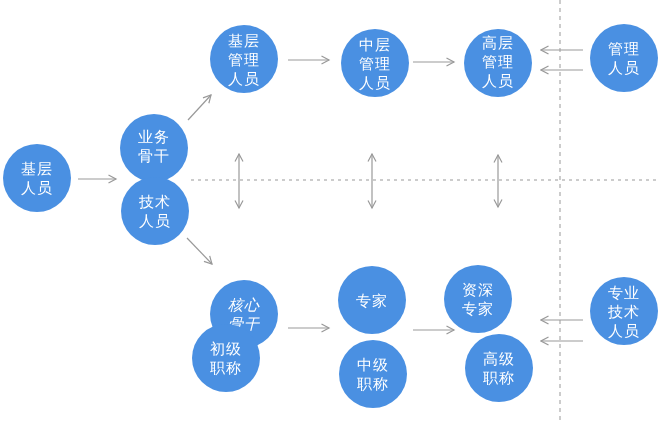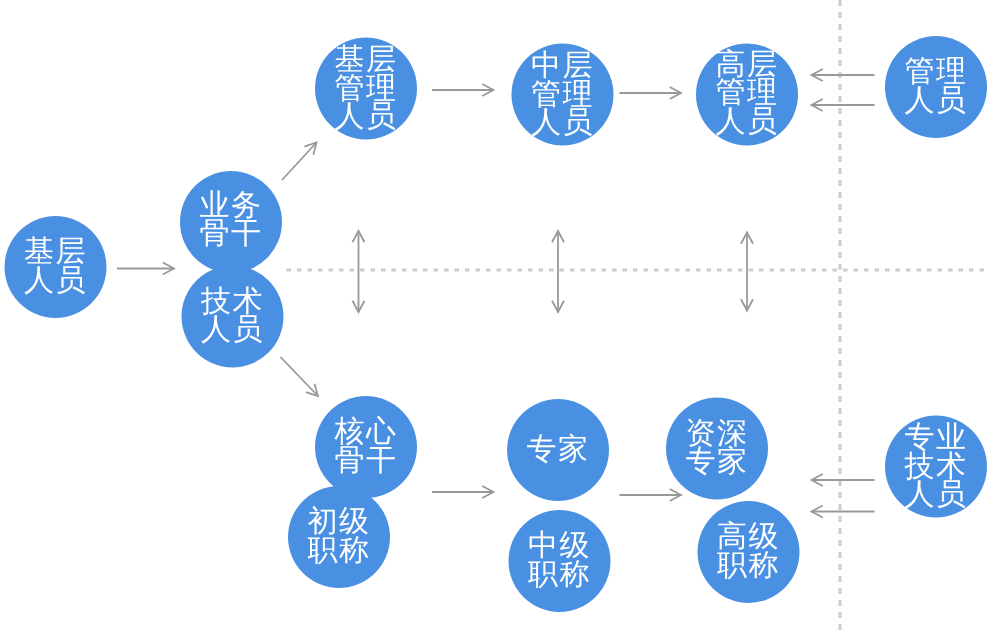--- a/index.html
+++ b/index.html
@@ -18,21 +18,21 @@
     height: 68px;
     border-radius: 50%;
     background: #4a90e2;
     display: flex;
     align-items: center;
     justify-content: center;
     text-align: center;
   }
   .node-label {
     color: #ffffff;
-    font-size: 20px;
+    font-size: 15px;
     line-height: 19px;
     white-space: pre-line;
     letter-spacing: 1px;
     text-align: center;
   }
 </style>
 </head>
 <body>
 
 <div id="stage">
@@ -95,21 +95,21 @@
     <span class="node-label">高层
 管理
 人员</span>
   </div>
 
   <div class="node" style="left:590px; top:24px;">
     <span class="node-label">管理
 人员</span>
   </div>
 
-  <div class="node" style="left:210px; top:264px;">
+  <div class="node" style="left:210px; top:280px;font-style:italic;">
     <span class="node-label">核心
 骨干</span>
   </div>
 
   <div class="node" style="left:192px; top:324px;">
     <span class="node-label">初级
 职称</span>
   </div>
 
   <div class="node" style="left:338px; top:266px;">

